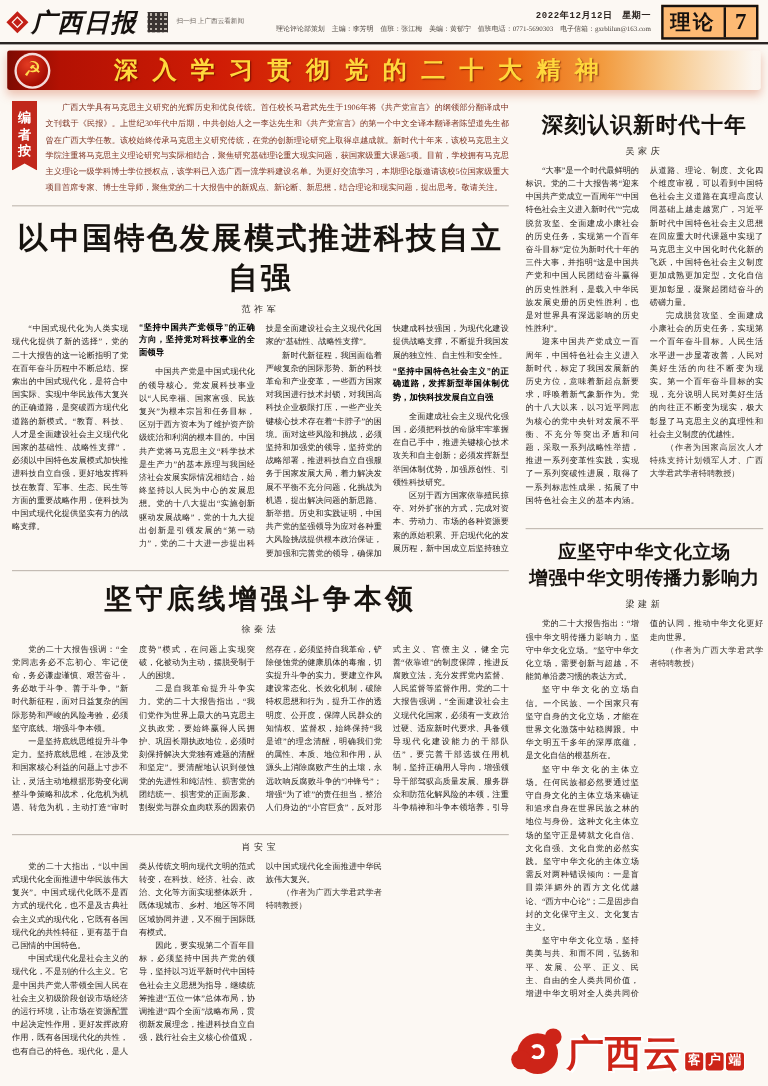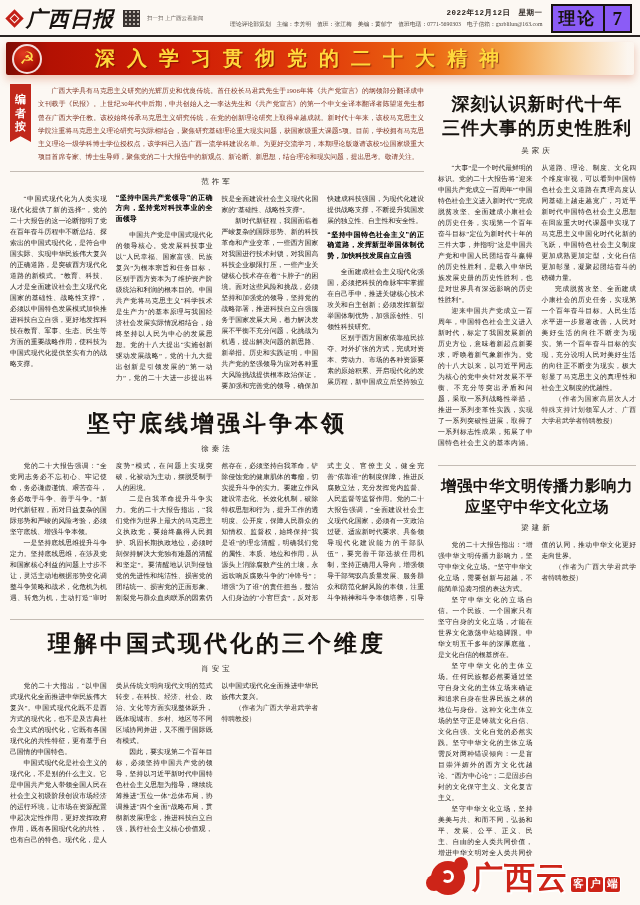--- a/index.html
+++ b/index.html
@@ -15,21 +15,21 @@
   .brand-diamond::after { content:""; position:absolute; inset:3px; border:1.5px solid #fcf8f3; }
   .brand-name { font-size:21px; font-weight:700; color:#17120f; letter-spacing:1px; font-style:italic; }
   .qr { width:17px; height:17px; margin-left:4px; flex:0 0 auto;
         background:
           repeating-linear-gradient(0deg,#3a3432 0 2px,transparent 2px 4px),
           repeating-linear-gradient(90deg,#3a3432 0 2px,#b9b2aa 2px 4px); }
   .qr-caption { font-size:5.5px; color:#6b645e; line-height:1.3; margin-left:2px; }
   .mast-mid { flex:1; display:flex; flex-direction:column; align-items:flex-end; justify-content:flex-end; padding:1px 8px 1px 0; }
   .date-line { font-size:7.5px; color:#2c2521; font-weight:700; letter-spacing:.5px; margin-bottom:2px;font-family:Liberation Mono, monospace; }
   .staff-line { font-size:5.8px; color:#4c453f; white-space:nowrap; }
-  .section-box { display:flex; align-items:stretch; border:2px solid #17120f; background:#8b5cf6; height:29px; }
+  .section-box { display:flex; align-items:stretch; border:2px solid #17120f; background:#fdba74; height:29px; }
   .section-name { font-size:17px; font-weight:700; color:#17120f; padding:2px 6px; display:flex; align-items:center; letter-spacing:2px; }
   .section-sep { width:2px; background:#17120f; }
   .page-no { font-size:19px; font-weight:700; color:#17120f; padding:1px 8px; display:flex; align-items:center; }
 
   
   .banner { position:absolute; top:42px; left:6px; width:628px; height:33px; display:flex; align-items:center;
             background:linear-gradient(90deg,#7e0b02 0%,#b31103 7%,#cf1c05 28%,#e2400b 52%,#ec6a12 68%,#f29b3f 79%,#f7c98d 88%,rgba(250,232,216,.15) 99%);
             border-radius:2px; box-shadow:0 4px 8px rgba(205,90,50,.35); }
   .emblem { width:30px; height:30px; margin-left:6px; border-radius:50%; flex:0 0 auto;
             background:radial-gradient(circle at 35% 30%,#e33b22,#a60d02 70%);
@@ -120,20 +120,21 @@
     <div class="editor-note">
       <div class="note-ribbon">
         <span>编</span>
         <span>者</span>
         <span>按</span>
       </div>
       <div class="note-text">广西大学具有马克思主义研究的光辉历史和优良传统。首任校长马君武先生于1906年将《共产党宣言》的纲领部分翻译成中文刊载于《民报》。上世纪30年代中后期，中共创始人之一李达先生和《共产党宣言》的第一个中文全译本翻译者陈望道先生都曾在广西大学任教。该校始终传承马克思主义研究传统，在党的创新理论研究上取得卓越成就。新时代十年来，该校马克思主义学院注重将马克思主义理论研究与实际相结合，聚焦研究基础理论重大现实问题，获国家级重大课题5项。目前，学校拥有马克思主义理论一级学科博士学位授权点，该学科已入选广西一流学科建设名单。为更好交流学习，本期理论版邀请该校5位国家级重大项目首席专家、博士生导师，聚焦党的二十大报告中的新观点、新论断、新思想，结合理论和现实问题，提出思考。敬请关注。</div>
     </div>
 
     <div>
+      <div class="headline h-xl">以中国特色发展模式推进科技自立自强</div>
       <div class="byline">范祚军</div>
       <div class="article-body cols4" style="height:199px;">
           <div class="b-p">“中国式现代化为人类实现现代化提供了新的选择”，党的二十大报告的这一论断指明了党在百年奋斗历程中不断总结、探索出的中国式现代化，是符合中国实际、实现中华民族伟大复兴的正确道路，是突破西方现代化道路的新模式。“教育、科技、人才是全面建设社会主义现代化国家的基础性、战略性支撑”，必须以中国特色发展模式加快推进科技自立自强，更好地发挥科技在教育、军事、生态、民生等方面的重要战略作用，使科技为中国式现代化提供坚实有力的战略支撑。</div>
           <div class="b-subhead">“坚持中国共产党领导”的正确方向，坚持党对科技事业的全面领导</div>
           <div class="b-p">中国共产党是中国式现代化的领导核心。党发展科技事业以“人民幸福、国家富强、民族复兴”为根本宗旨和任务目标，区别于西方资本为了维护资产阶级统治和利润的根本目的。中国共产党将马克思主义“科学技术是生产力”的基本原理与我国经济社会发展实际情况相结合，始终坚持以人民为中心的发展思想。党的十八大提出“实施创新驱动发展战略”，党的十九大提出创新是引领发展的“第一动力”，党的二十大进一步提出科技是全面建设社会主义现代化国家的“基础性、战略性支撑”。</div>
           <div class="b-p">新时代新征程，我国面临着严峻复杂的国际形势、新的科技革命和产业变革，一些西方国家对我国进行技术封锁，对我国高科技企业极限打压，一些产业关键核心技术存在着“卡脖子”的困境。面对这些风险和挑战，必须坚持和加强党的领导，坚持党的战略部署，推进科技自立自强服务于国家发展大局，着力解决发展不平衡不充分问题，化挑战为机遇，提出解决问题的新思路、新举措。历史和实践证明，中国共产党的坚强领导为应对各种重大风险挑战提供根本政治保证，要加强和完善党的领导，确保加快建成科技强国，为现代化建设提供战略支撑，不断提升我国发展的独立性、自主性和安全性。</div>
           <div class="b-subhead">“坚持中国特色社会主义”的正确道路，发挥新型举国体制优势，加快科技发展自立自强</div>
           <div class="b-p">全面建成社会主义现代化强国，必须把科技的命脉牢牢掌握在自己手中，推进关键核心技术攻关和自主创新；必须发挥新型举国体制优势，加强原创性、引领性科技研究。</div>
           <div class="b-p">区别于西方国家依靠殖民掠夺、对外扩张的方式，完成对资本、劳动力、市场的各种资源要素的原始积累、开启现代化的发展历程，新中国成立后坚持独立自主、自力更生的发展道路，中国共产党牢牢掌握自主发展主动权，以举国之力集中发展国家工业和科技事业。</div>
         </div>
@@ -147,54 +148,52 @@
       <div class="article-body cols4" style="height:152px;">
           <div class="b-p">党的二十大报告强调：“全党同志务必不忘初心、牢记使命，务必谦虚谨慎、艰苦奋斗，务必敢于斗争、善于斗争。”新时代新征程，面对日益复杂的国际形势和严峻的风险考验，必须坚守底线、增强斗争本领。</div>
           <div class="b-p">一是坚持底线思维提升斗争定力。坚持底线思维，在涉及党和国家核心利益的问题上寸步不让，灵活主动地根据形势变化调整斗争策略和战术，化危机为机遇、转危为机，主动打造“审时度势”模式，在问题上实现突破，化被动为主动，摆脱受制于人的困境。</div>
           <div class="b-p">二是自我革命提升斗争实力。党的二十大报告指出，“我们党作为世界上最大的马克思主义执政党，要始终赢得人民拥护、巩固长期执政地位，必须时刻保持解决大党独有难题的清醒和坚定”。要清醒地认识到侵蚀党的先进性和纯洁性、损害党的团结统一、损害党的正面形象、割裂党与群众血肉联系的因素仍然存在，必须坚持自我革命，铲除侵蚀党的健康肌体的毒瘤，切实提升斗争的实力。要建立作风建设常态化、长效化机制，破除特权思想和行为，提升工作的透明度、公开度，保障人民群众的知情权、监督权，始终保持“我是谁”的理念清醒，明确我们党的属性、本质、地位和作用，从源头上消除腐败产生的土壤，永远吹响反腐败斗争的“冲锋号”；增强“为了谁”的责任担当，整治人们身边的“小官巨贪”，反对形式主义、官僚主义，健全完善“依靠谁”的制度保障，推进反腐败立法，充分发挥党内监督、人民监督等监督作用。党的二十大报告强调，“全面建设社会主义现代化国家，必须有一支政治过硬、适应新时代要求、具备领导现代化建设能力的干部队伍”，要完善干部选拔任用机制，坚持正确用人导向，增强领导干部驾驭高质量发展、服务群众和防范化解风险的本领，注重斗争精神和斗争本领培养，引导领导干部树立正确的政绩观，完善“能上能下”的用人机制，营造风清气正的良好环境。</div>
         </div>
     </div>
 
     <div class="divider"></div>
 
     <div>
-      <div class="headline h-l">理解中国式现代化的三个维度</div>
       <div class="byline">肖安宝</div>
       <div class="article-body cols4" style="height:168px;">
           <div class="b-p">党的二十大指出，“以中国式现代化全面推进中华民族伟大复兴”。中国式现代化既不是西方式的现代化，也不是及古典社会主义式的现代化，它既有各国现代化的共性特征，更有基于自己国情的中国特色。</div>
           <div class="b-p">中国式现代化是社会主义的现代化，不是别的什么主义。它是中国共产党人带领全国人民在社会主义初级阶段创设市场经济的运行环境，让市场在资源配置中起决定性作用，更好发挥政府作用，既有各国现代化的共性，也有自己的特色。现代化，是人类从传统文明向现代文明的范式转变，在科技、经济、社会、政治、文化等方面实现整体跃升，既体现城市、乡村、地区等不同区域协同并进，又不囿于国际既有模式。</div>
           <div class="b-p">因此，要实现第二个百年目标，必须坚持中国共产党的领导，坚持以习近平新时代中国特色社会主义思想为指导，继续统筹推进“五位一体”总体布局，协调推进“四个全面”战略布局，贯彻新发展理念，推进科技自立自强，践行社会主义核心价值观，以中国式现代化全面推进中华民族伟大复兴。</div>
           <div class="b-credit">（作者为广西大学君武学者特聘教授）</div>
         </div>
     </div>
 
   </div>
 
   <div class="right-region">
 
     <div>
       <div class="headline h-r1">
         <div>深刻认识新时代十年</div>
-        <div>三件大事的历史性胜利</div>
       </div>
       <div class="byline">吴家庆</div>
       <div class="article-body cols2" style="height:296px;">
           <div class="b-p">“大事”是一个时代最鲜明的标识。党的二十大报告将“迎来中国共产党成立一百周年”“中国特色社会主义进入新时代”“完成脱贫攻坚、全面建成小康社会的历史任务，实现第一个百年奋斗目标”定位为新时代十年的三件大事，并指明“这是中国共产党和中国人民团结奋斗赢得的历史性胜利，是载入中华民族发展史册的历史性胜利，也是对世界具有深远影响的历史性胜利”。</div>
           <div class="b-p">迎来中国共产党成立一百周年，中国特色社会主义进入新时代，标定了我国发展新的历史方位，意味着新起点新要求，呼唤着新气象新作为。党的十八大以来，以习近平同志为核心的党中央针对发展不平衡、不充分等突出矛盾和问题，采取一系列战略性举措，推进一系列变革性实践，实现了一系列突破性进展，取得了一系列标志性成果，拓展了中国特色社会主义的基本内涵。从道路、理论、制度、文化四个维度审视，可以看到中国特色社会主义道路在真理高度认同基础上越走越宽广，习近平新时代中国特色社会主义思想在回应重大时代课题中实现了马克思主义中国化时代化新的飞跃，中国特色社会主义制度更加成熟更加定型，文化自信更加彰显，凝聚起团结奋斗的磅礴力量。</div>
           <div class="b-p">完成脱贫攻坚、全面建成小康社会的历史任务，实现第一个百年奋斗目标。人民生活水平进一步显著改善，人民对美好生活的向往不断变为现实。第一个百年奋斗目标的实现，充分说明人民对美好生活的向往正不断变为现实，极大彰显了马克思主义的真理性和社会主义制度的优越性。</div>
           <div class="b-credit">（作者为国家高层次人才特殊支持计划领军人才、广西大学君武学者特聘教授）</div>
         </div>
     </div>
 
     <div class="divider"></div>
 
     <div>
       <div class="headline h-r2">
+        <div>应坚守中华文化立场</div>
         <div>增强中华文明传播力影响力</div>
-        <div>应坚守中华文化立场</div>
       </div>
       <div class="byline">梁建新</div>
       <div class="article-body cols2" style="height:330px;">
           <div class="b-p">党的二十大报告指出：“增强中华文明传播力影响力，坚守中华文化立场。”坚守中华文化立场，需要创新与超越，不能简单沿袭习惯的表达方式。</div>
           <div class="b-p">坚守中华文化的立场自信。一个民族、一个国家只有坚守自身的文化立场，才能在世界文化激荡中站稳脚跟。中华文明五千多年的深厚底蕴，是文化自信的根基所在。</div>
           <div class="b-p">坚守中华文化的主体立场。任何民族都必然要通过坚守自身文化的主体立场来确证和追求自身在世界民族之林的地位与身份。这种文化主体立场的坚守正是铸就文化自信、文化自强、文化自觉的必然实践。坚守中华文化的主体立场需反对两种错误倾向：一是盲目崇洋媚外的西方文化优越论、“西方中心论”；二是固步自封的文化保守主义、文化复古主义。</div>
           <div class="b-p">坚守中华文化立场，坚持美美与共、和而不同，弘扬和平、发展、公平、正义、民主、自由的全人类共同价值，增进中华文明对全人类共同价值的认同，推动中华文化更好走向世界。</div>
           <div class="b-credit">（作者为广西大学君武学者特聘教授）</div>
         </div>
     </div>

